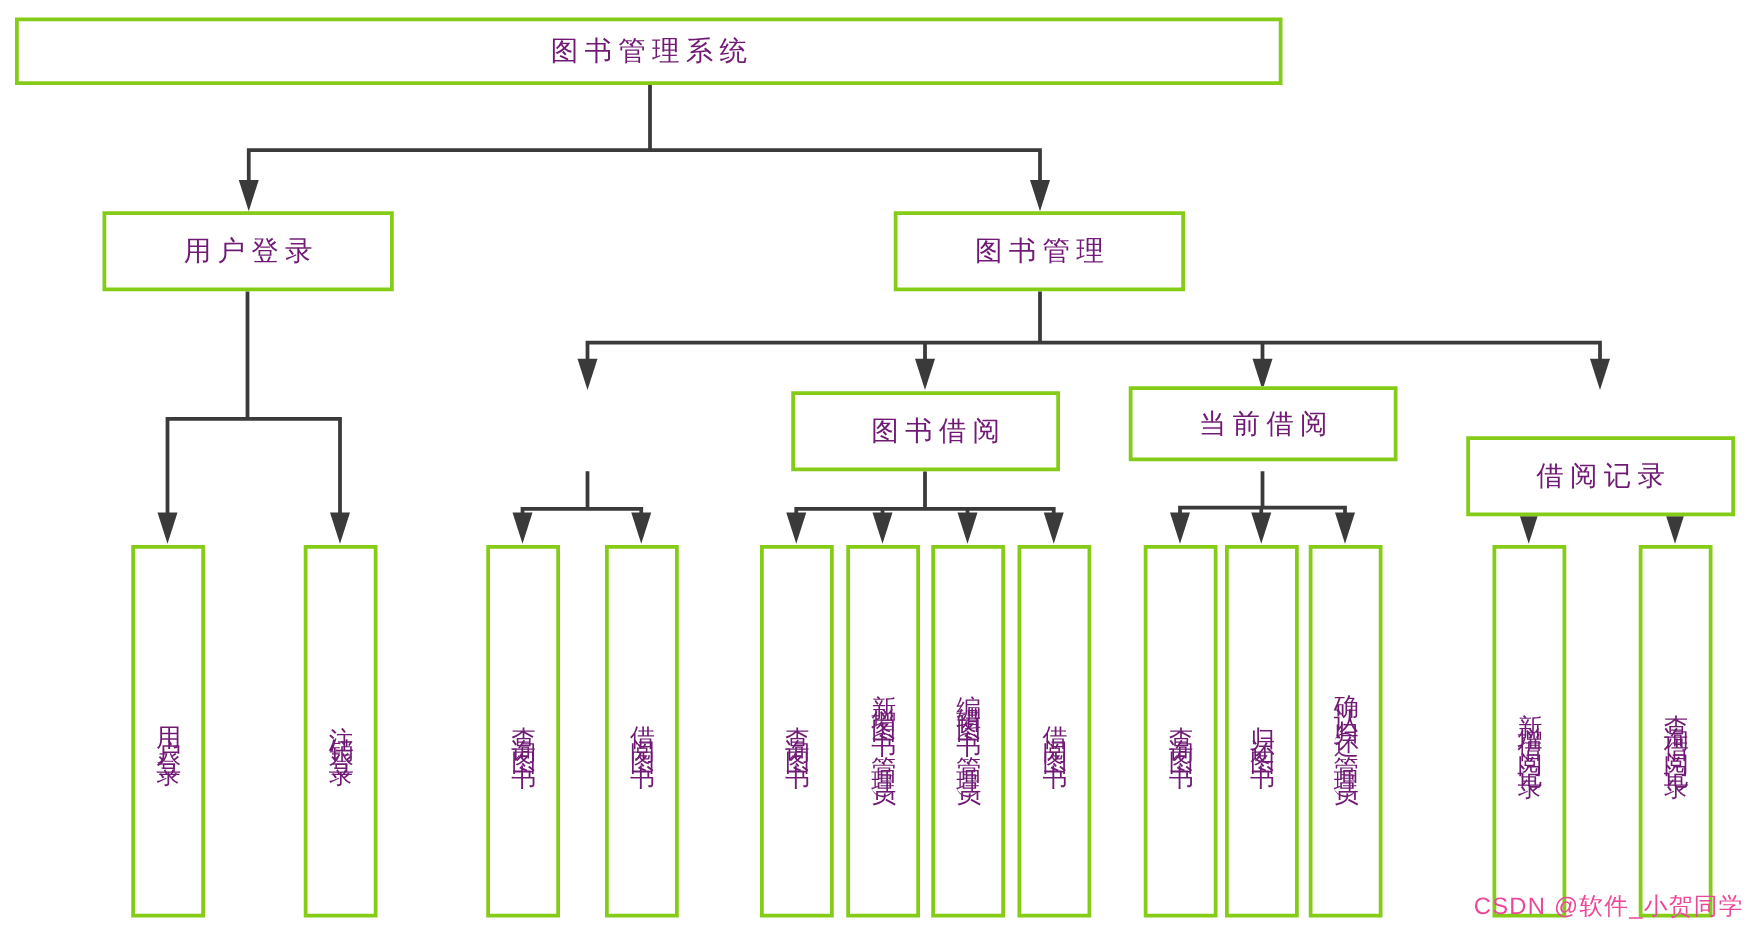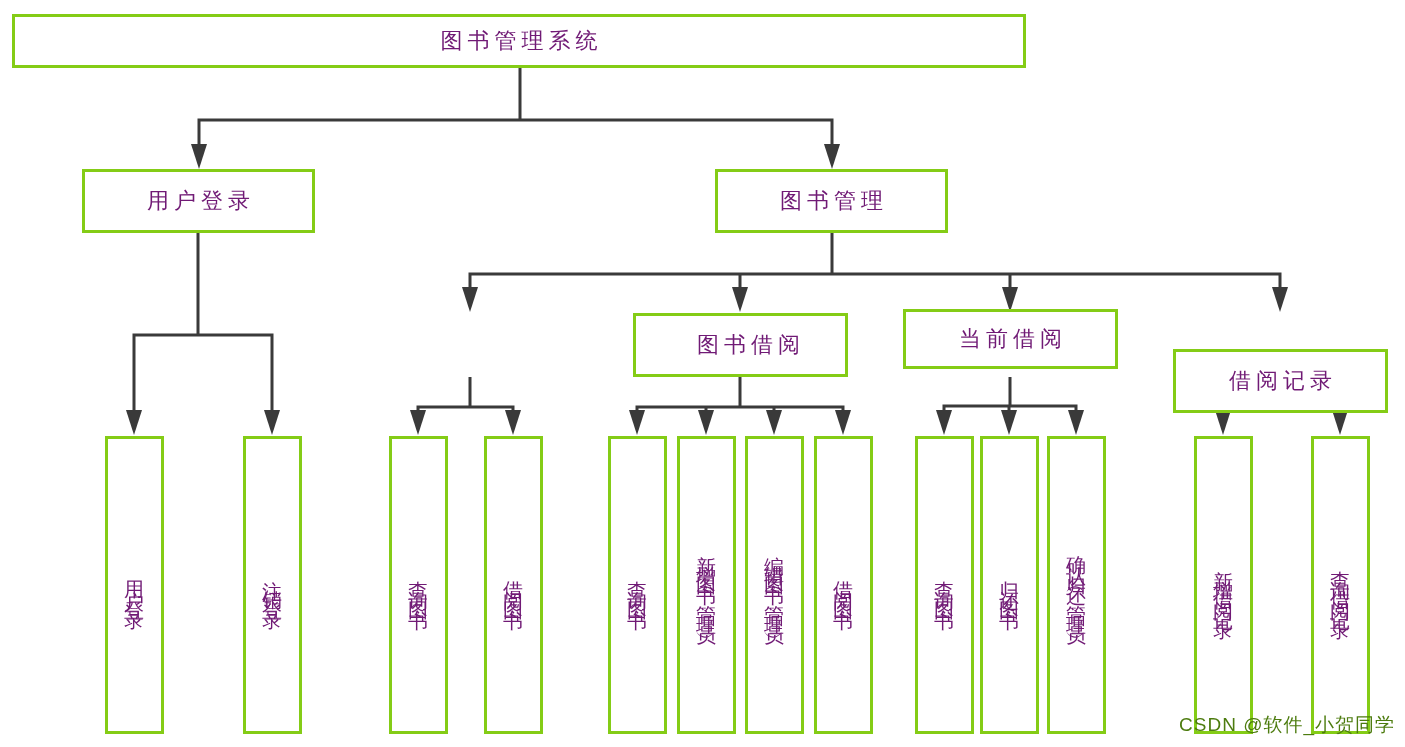--- a/index.html
+++ b/index.html
@@ -41,21 +41,21 @@
     letter-spacing: 10px;
     line-height: 1;
     white-space: nowrap;
   }
   .watermark {
     position: absolute;
     right: 10px;
     top: 712px;
     font-size: 19px;
     letter-spacing: 1px;
-    color: #4d7c0f;
+    color: #ec4899;
     white-space: nowrap;
   }
 </style>
 </head>
 <body>
 
 <div class="canvas">
 
   <svg class="connectors" viewBox="0 0 1405 747" xmlns="http://www.w3.org/2000/svg">
     <g stroke="#3a3a3a" stroke-width="3" fill="none">

